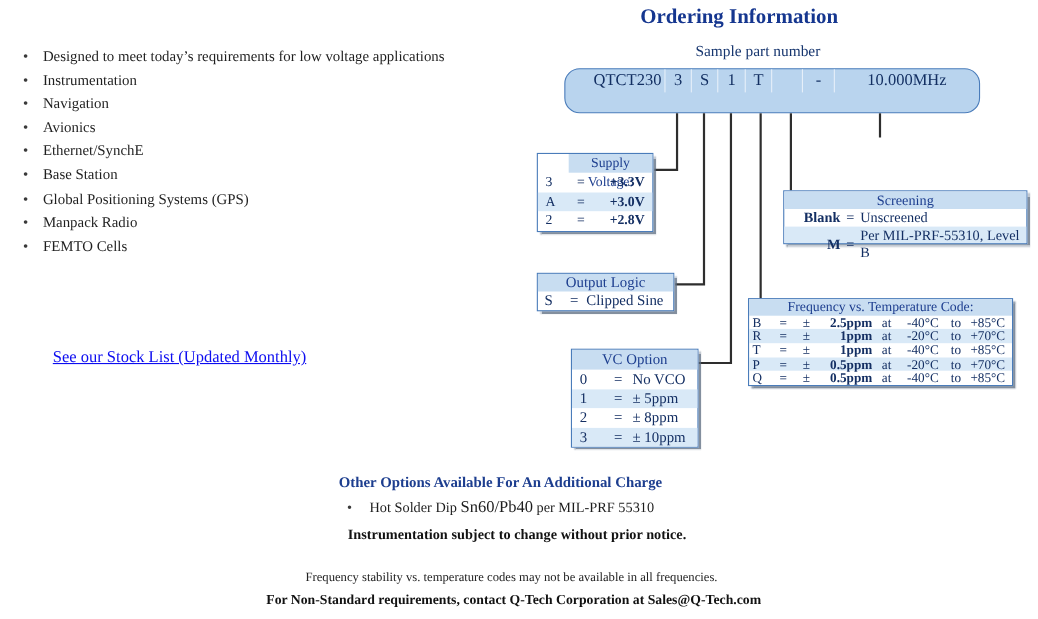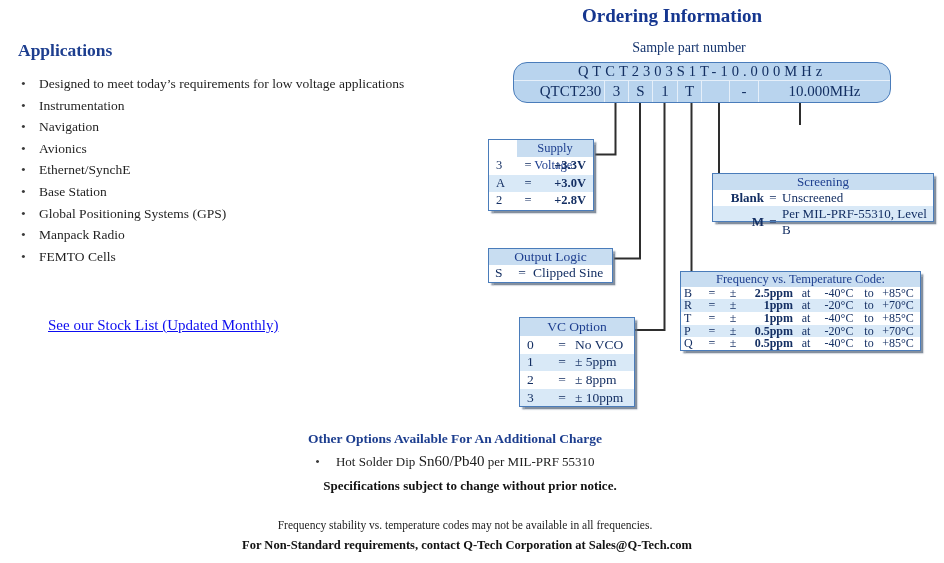--- a/index.html
+++ b/index.html
@@ -79,40 +79,38 @@
   .freq-note{position:absolute;left:215px;top:519px;width:500px;text-align:center;font-size:11.5px;color:#222;}
   .contact-note{position:absolute;left:215px;top:538px;width:504px;text-align:center;
                 font-weight:bold;font-size:12.5px;color:#121212;}
 </style>
 </head>
 <body>
 
 <div class="canvas">
 
   <div class="apps">
-    <h2 class="apps-heading">Applications</h2>
     <ul class="apps-list">
       <li>Designed to meet today’s requirements for low voltage applications</li>
       <li>Instrumentation</li>
       <li>Navigation</li>
       <li>Avionics</li>
       <li>Ethernet/SynchE</li>
       <li>Base Station</li>
       <li>Global Positioning Systems (GPS)</li>
       <li>Manpack Radio</li>
       <li>FEMTO Cells</li>
     </ul>
   </div>
   <a class="stock-link" href="#">See our Stock List (Updated Monthly)</a>
 
   <h1 class="title">Ordering Information</h1>
   <div class="sample-label">Sample part number</div>
 
   <div class="pn-box">
-    <div class="pn-top">QTCT2303S1T-10.000MHz</div>
     <div class="pn-cells">
       <div class="pn-cell c0">QTCT230</div>
       <div class="pn-cell c1">3</div>
       <div class="pn-cell c2">S</div>
       <div class="pn-cell c3">1</div>
       <div class="pn-cell c4">T</div>
       <div class="pn-cell c5"></div>
       <div class="pn-cell c6">-</div>
       <div class="pn-cell c7">10.000MHz</div>
     </div>
@@ -243,17 +241,17 @@
       <span class="cr">0.5ppm</span>
       <span class="cc">at</span>
       <span class="cc">-40°C</span>
       <span class="cc">to</span>
       <span class="cc">+85°C</span>
     </div>
   </div>
 
   <div class="oo-title">Other Options Available For An Additional Charge</div>
   <div class="oo-item"><span class="dot"></span><span>Hot Solder Dip </span><span class="alloy">Sn60/Pb40</span><span> per MIL-PRF 55310</span></div>
-  <div class="spec-note">Specifications subject to change without prior notice.</div>
+  <div class="spec-note">Instrumentation subject to change without prior notice.</div>
   <div class="freq-note">Frequency stability vs. temperature codes may not be available in all frequencies.</div>
   <div class="contact-note">For Non-Standard requirements, contact Q-Tech Corporation at Sales@Q-Tech.com</div>
 
 </div>
 
 </body></html>

